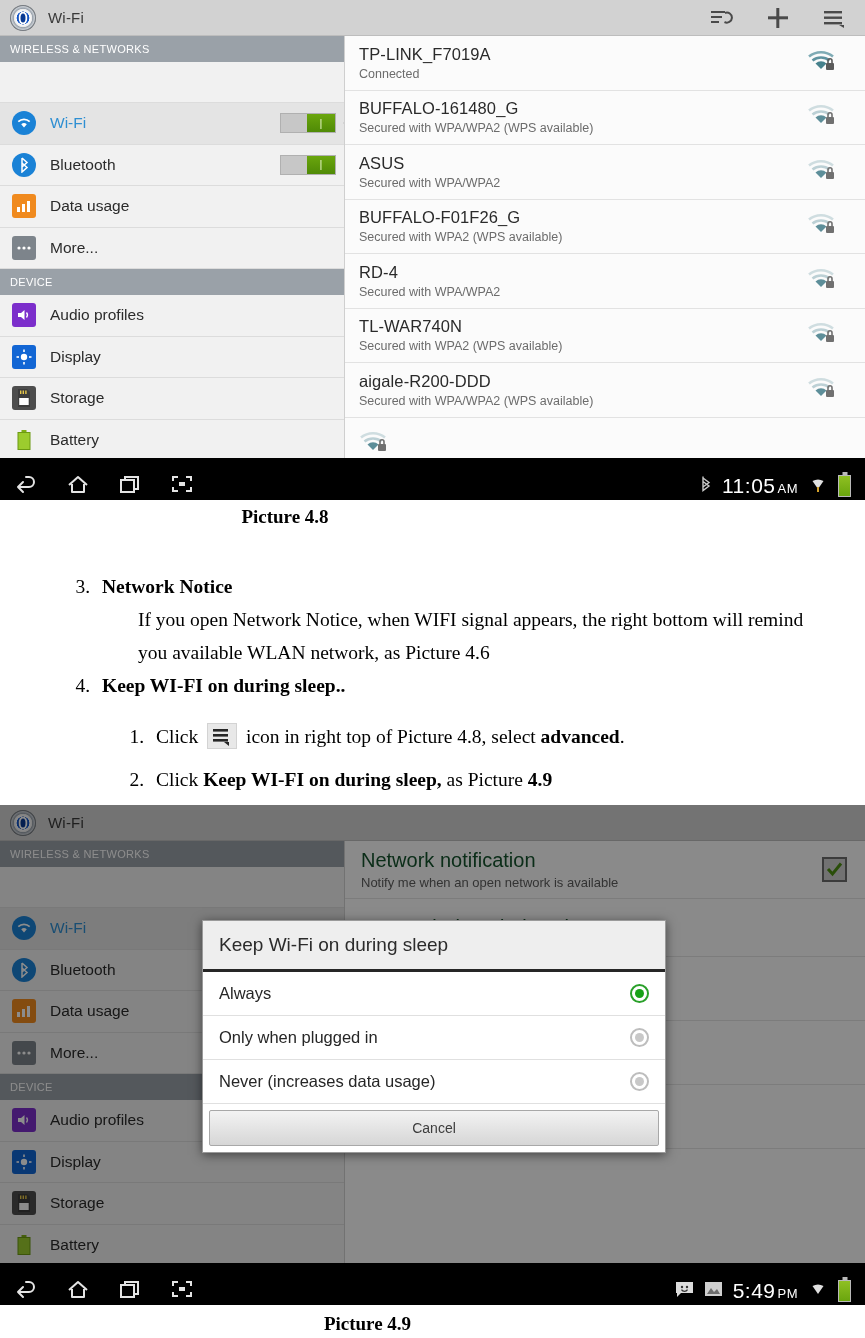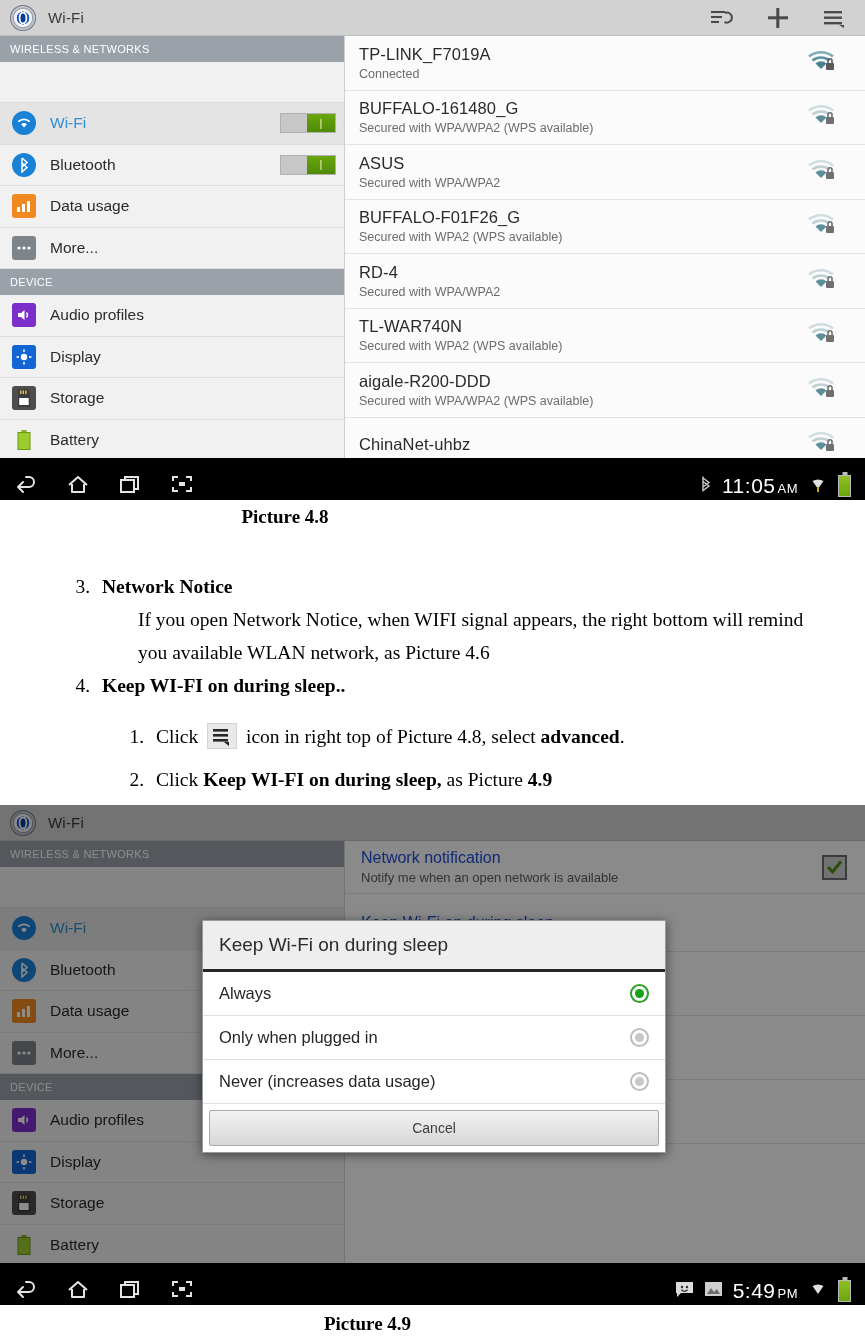--- a/index.html
+++ b/index.html
@@ -168,21 +168,21 @@
   .net-sub { font-size: 12.5px; color: #6c6c6c; margin-top: 3px; }
   .wifi-ico { flex: 0 0 auto; width: 30px; height: 26px; position: relative; }
 
   
   .set-row {
     display:flex; align-items:center;
     padding: 8px 18px 8px 16px;
     border-bottom:1px solid #e2e2e2;
     box-sizing:border-box;
   }
-  .set-title { font-size:16px; color:#1d4ed8; }
+  .set-title { font-size:20px; color:#14532d; }
   .set-sub { font-size:13px; color:#5d5d5d; margin-top:3px; }
   .checkbox {
     margin-left:auto;
     width:21px;height:21px;
     border:2px solid #6c6c6c;
     background:#cfcfcf;
     display:flex;align-items:center;justify-content:center;
   }
 
   
@@ -541,23 +541,20 @@
           <svg width="30" height="26" viewBox="0 0 30 26">
               <path d="M14 19 L8.5 13.5 a8 8 0 0 1 11 0 Z" fill="#5d8e99"></path>
               <path d="M5.5 10.5 a13.5 13.5 0 0 1 17 0" stroke="#bcd0d5" stroke-width="2.6" fill="none"></path>
               <path d="M2 6.5 a19 19 0 0 1 24 0" stroke="#cfdde0" stroke-width="2.6" fill="none"></path>
               <rect x="19" y="13" width="8" height="7" rx="1" fill="#707070"></rect>
               <path d="M21 13 v-2.2 a2 2 0 0 1 4 0 V13" stroke="#707070" stroke-width="1.6" fill="none"></path>
             </svg>
         </div>
       </div>
       <div class="net-row">
-        <div class="net-text">
-          <div class="net-name">ChinaNet-uhbz</div>
-        </div>
         <div class="wifi-ico">
           <svg width="30" height="26" viewBox="0 0 30 26">
               <path d="M14 19 L8.5 13.5 a8 8 0 0 1 11 0 Z" fill="#5d8e99"></path>
               <path d="M5.5 10.5 a13.5 13.5 0 0 1 17 0" stroke="#bcd0d5" stroke-width="2.6" fill="none"></path>
               <path d="M2 6.5 a19 19 0 0 1 24 0" stroke="#cfdde0" stroke-width="2.6" fill="none"></path>
               <rect x="19" y="13" width="8" height="7" rx="1" fill="#707070"></rect>
               <path d="M21 13 v-2.2 a2 2 0 0 1 4 0 V13" stroke="#707070" stroke-width="1.6" fill="none"></path>
             </svg>
         </div>
       </div>

